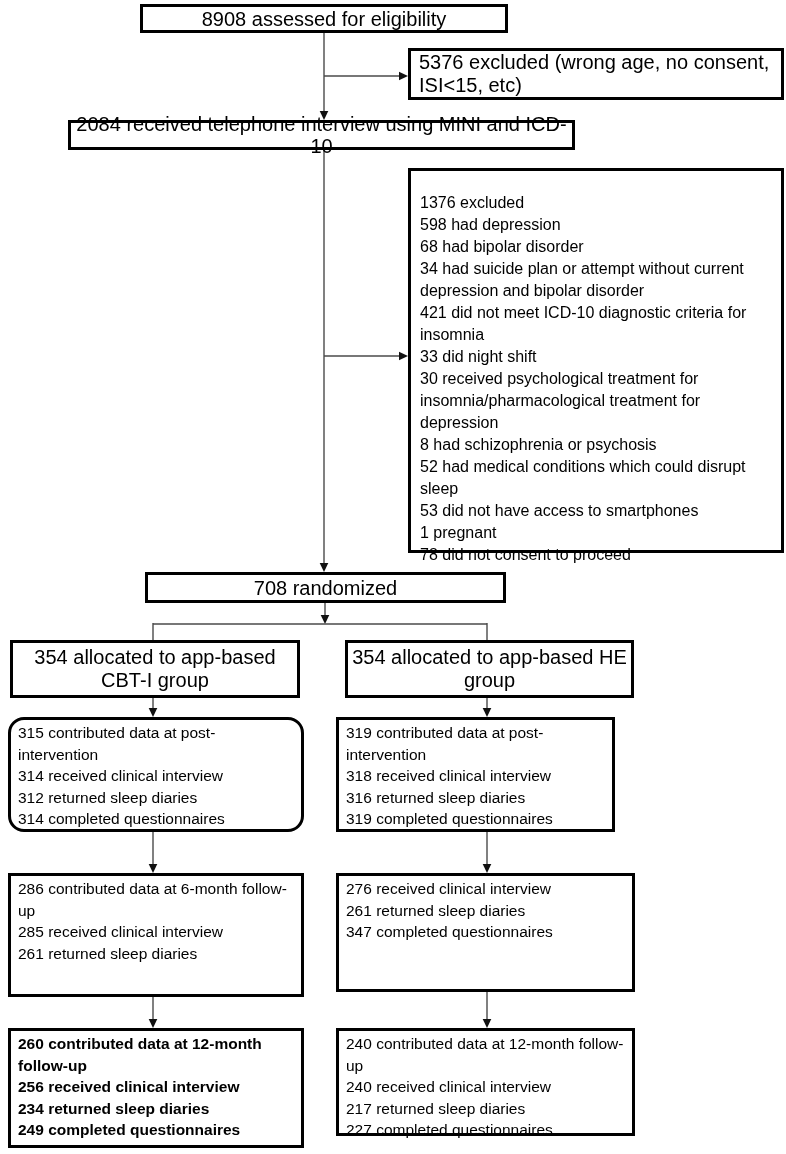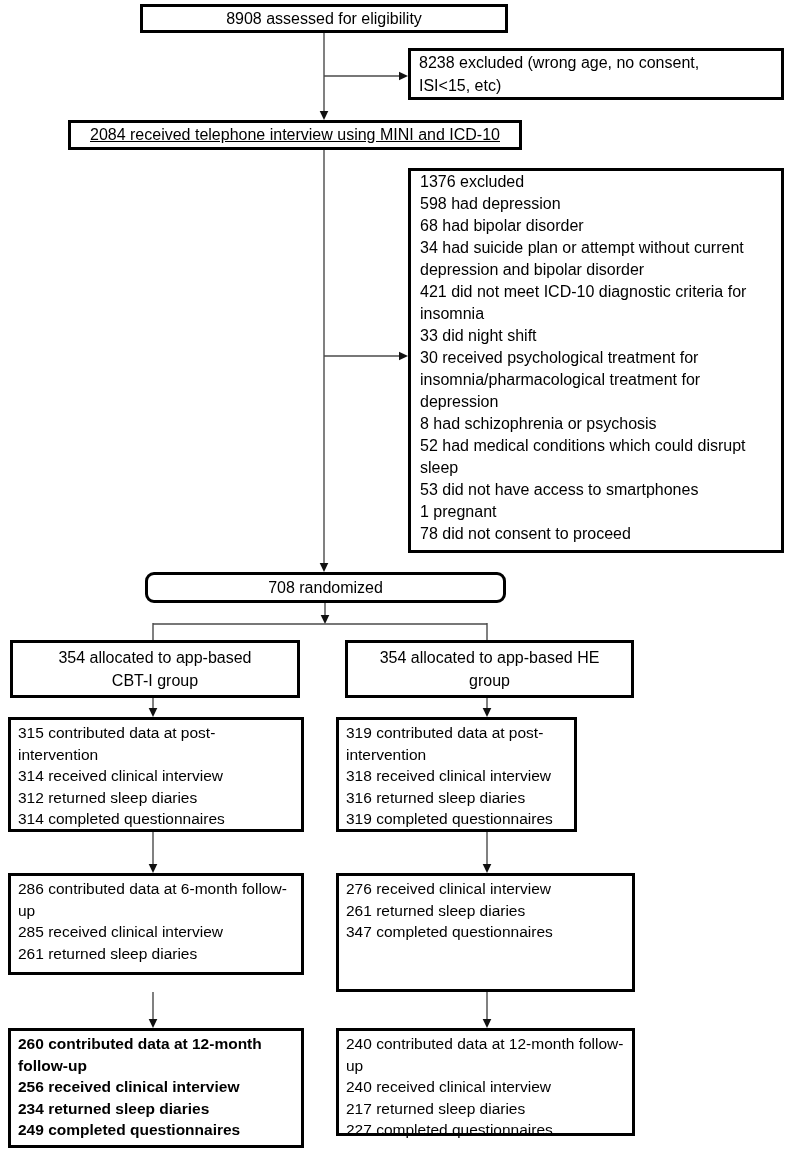--- a/index.html
+++ b/index.html
@@ -23,47 +23,47 @@
     position: absolute;
     left: 0; top: 0;
     width: 786px; height: 1154px;
   }
   #connectors line { stroke: var(--connector); stroke-width: 1.4; }
   #connectors polygon { fill: var(--arrowhead); stroke: none; }
   .box {
     position: absolute;
     border: 3px solid var(--box-border);
     background: var(--background);
-    font-size: 16px;
+    font-size: 20px;
     line-height: 22px;
     color: var(--text);
   }
   .box.center {
     display: flex;
     flex-direction: column;
     align-items: center;
     justify-content: center;
     text-align: center;
   }
   .box.left-text { padding: 1px 8px; text-align: left; }
   .box.list-small { font-size: 15.5px; line-height: 21.5px; padding: 2px 7px; }
-  .box.list-big { font-size: 16px; line-height: 22px; padding: 0 9px; }
+  .box.list-big { font-size: 16px; line-height: 22px; padding: 21px 9px; }
   .box .box-line { white-space: normal; }
 
   
   #box-assessed        { left: 140px; top: 4px;    width: 368px; height: 29px; }
   #box-excluded-screen { left: 408px; top: 48px;   width: 376px; height: 52px; line-height: 23px; padding-top: 0; padding-bottom: 0; display:flex; flex-direction:column; justify-content:center; }
-  #box-interview       { left: 68px;  top: 120px;  width: 454px; height: 30px; text-decoration: underline; }
+  #box-interview       { left: 68px;  top: 120px;  width: 507px; height: 30px; }
   #box-excluded-int    { left: 408px; top: 168px;  width: 376px; height: 385px; }
-  #box-randomized      { left: 145px; top: 572px;  width: 361px; height: 31px; border-radius: 9px; }
+  #box-randomized      { left: 145px; top: 572px;  width: 361px; height: 31px; }
   #box-alloc-cbti      { left: 10px;  top: 640px;  width: 290px; height: 58px; line-height: 23px; }
   #box-alloc-he        { left: 345px; top: 640px;  width: 289px; height: 58px; line-height: 23px; }
-  #box-cbti-post       { left: 8px;   top: 717px;  width: 296px; height: 115px; }
-  #box-he-post         { left: 336px; top: 717px;  width: 241px; height: 115px; }
-  #box-cbti-6m         { left: 8px;   top: 873px;  width: 296px; height: 102px; }
+  #box-cbti-post       { left: 8px;   top: 717px;  width: 296px; height: 115px; border-radius: 16px; }
+  #box-he-post         { left: 336px; top: 717px;  width: 279px; height: 115px; }
+  #box-cbti-6m         { left: 8px;   top: 873px;  width: 296px; height: 124px; }
   #box-he-6m           { left: 336px; top: 873px;  width: 299px; height: 119px; }
   #box-cbti-12m        { left: 8px;   top: 1028px; width: 296px; height: 120px; font-weight: bold; }
   #box-he-12m          { left: 336px; top: 1028px; width: 299px; height: 108px; }
 </style>
 </head>
 <body>
 
 <div id="canvas">
 
   <svg id="connectors" viewBox="0 0 786 1154" xmlns="http://www.w3.org/2000/svg">
@@ -100,21 +100,21 @@
     <polygon points="153,1028 148.7,1019 157.3,1019"></polygon>
     <line x1="487" y1="992" x2="487" y2="1020"></line>
     <polygon points="487,1028 482.7,1019 491.3,1019"></polygon>
   </svg>
 
   <div class="box center" id="box-assessed">
     <span>8908 assessed for eligibility</span>
   </div>
 
   <div class="box left-text" id="box-excluded-screen">
-      <div class="box-line">8238 excluded (wrong age, no consent,</div>
+      <div class="box-line">5376 excluded (wrong age, no consent,</div>
       <div class="box-line">ISI&lt;15, etc)</div>
     </div>
 
   <div class="box center" id="box-interview">
     <span>2084 received telephone interview using MINI and ICD-10</span>
   </div>
 
   <div class="box left-text list-big" id="box-excluded-int">
       <div class="box-line">1376 excluded</div>
       <div class="box-line">598 had depression</div>

